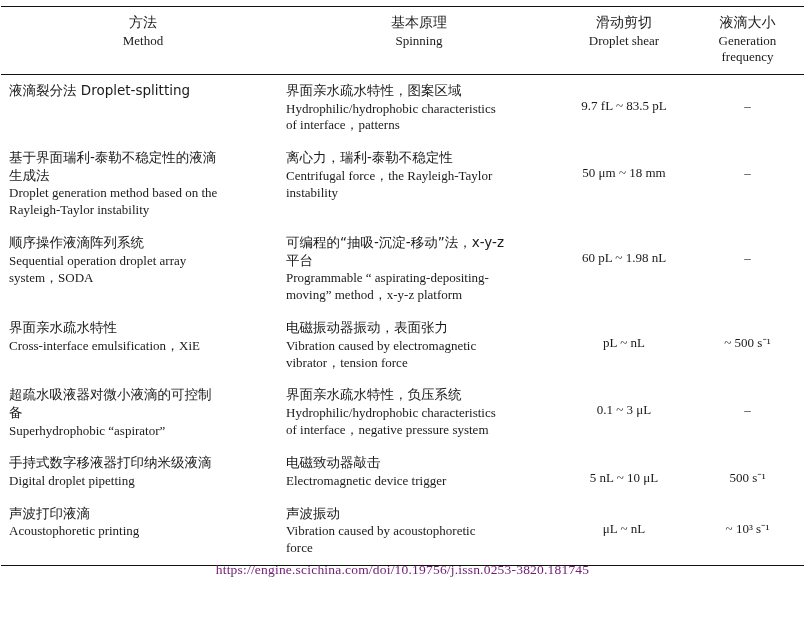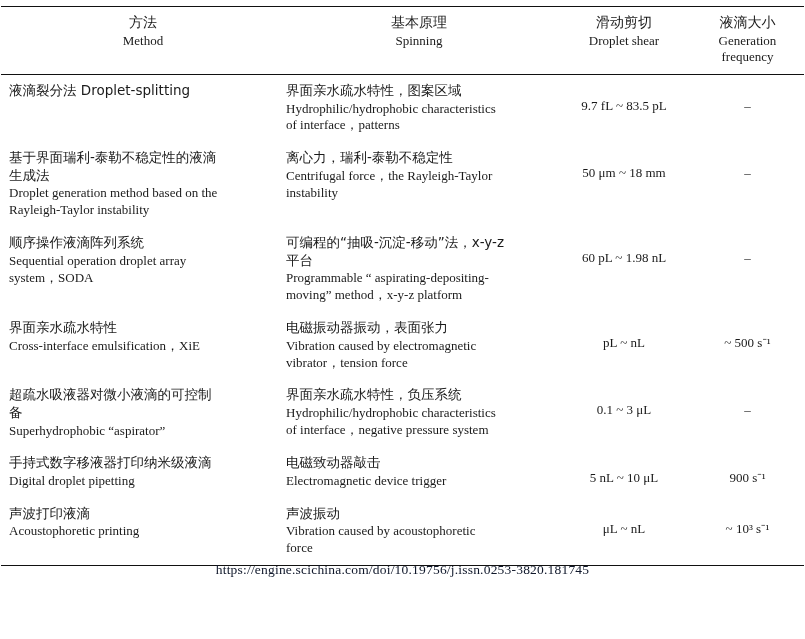--- a/index.html
+++ b/index.html
@@ -82,21 +82,21 @@
   .dash { font-family: "Liberation Serif", serif; }
 
   #watermark {
     position: absolute;
     left: 0;
     right: 0;
     top: 556px;
     text-align: center;
     font-family: "Liberation Serif", serif;
     font-size: 13.5px;
-    color: #0f172a;
+    color: #701a75;
     letter-spacing: 0.2px;
     pointer-events: none;
     user-select: none;
   }
 </style>
 </head>
 <body>
 
 <div id="table-wrap">
 
@@ -227,21 +227,21 @@
           <span class="en">Digital droplet pipetting</span>
         </td>
         <td class="col-principle">
           <span class="cn">电磁致动器敲击</span>
           <span class="en">Electromagnetic device trigger</span>
         </td>
         <td class="col-size mid">
           <span class="val">5 nL ~ 10 μL</span>
         </td>
         <td class="col-freq mid">
-          <span class="val">900 s⁻¹</span>
+          <span class="val">500 s⁻¹</span>
         </td>
       </tr>
 
       <tr>
         <td class="col-method">
           <span class="cn">声波打印液滴</span>
           <span class="en">Acoustophoretic printing</span>
         </td>
         <td class="col-principle">
           <span class="cn">声波振动</span>

